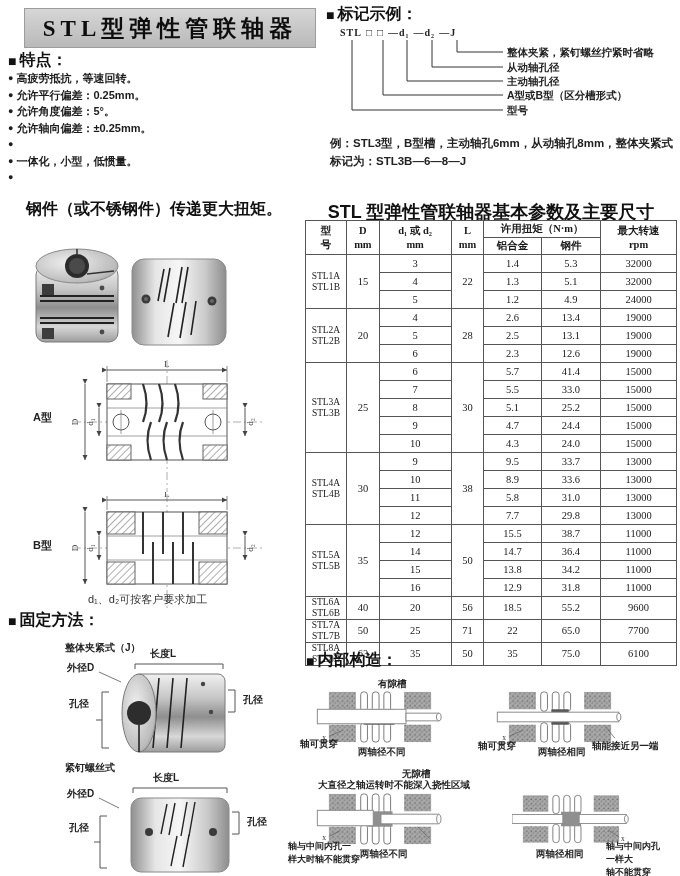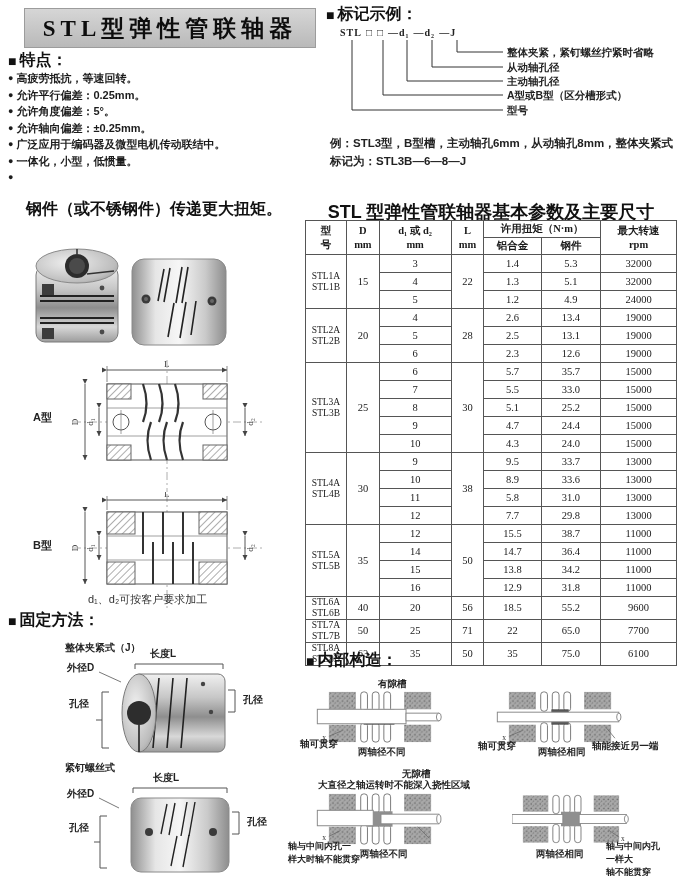--- a/index.html
+++ b/index.html
@@ -105,21 +105,20 @@
   <li>
       <span class="blt">●</span>
       <span>允许角度偏差：5°。</span>
     </li>
   <li>
       <span class="blt">●</span>
       <span>允许轴向偏差：±0.25mm。</span>
     </li>
   <li>
       <span class="blt">●</span>
-      <span>广泛应用于编码器及微型电机传动联结中。</span>
     </li>
   <li>
       <span class="blt">●</span>
       <span>一体化，小型，低惯量。</span>
     </li>
   <li>
       <span class="blt">●</span>
     </li>
 </ul>
 
@@ -376,21 +375,21 @@
         <td>12.6</td>
         <td>19000</td>
       </tr>
       <tr class="grp">
         <td rowspan="5" class="model-cell">STL3A
 STL3B</td>
         <td rowspan="5">25</td>
         <td>6</td>
         <td rowspan="5">30</td>
         <td>5.7</td>
-        <td>35.7</td>
+        <td>41.4</td>
         <td>15000</td>
       </tr>
       <tr>
         <td>7</td>
         <td>5.5</td>
         <td>33.0</td>
         <td>15000</td>
       </tr>
       <tr>
         <td>8</td>

